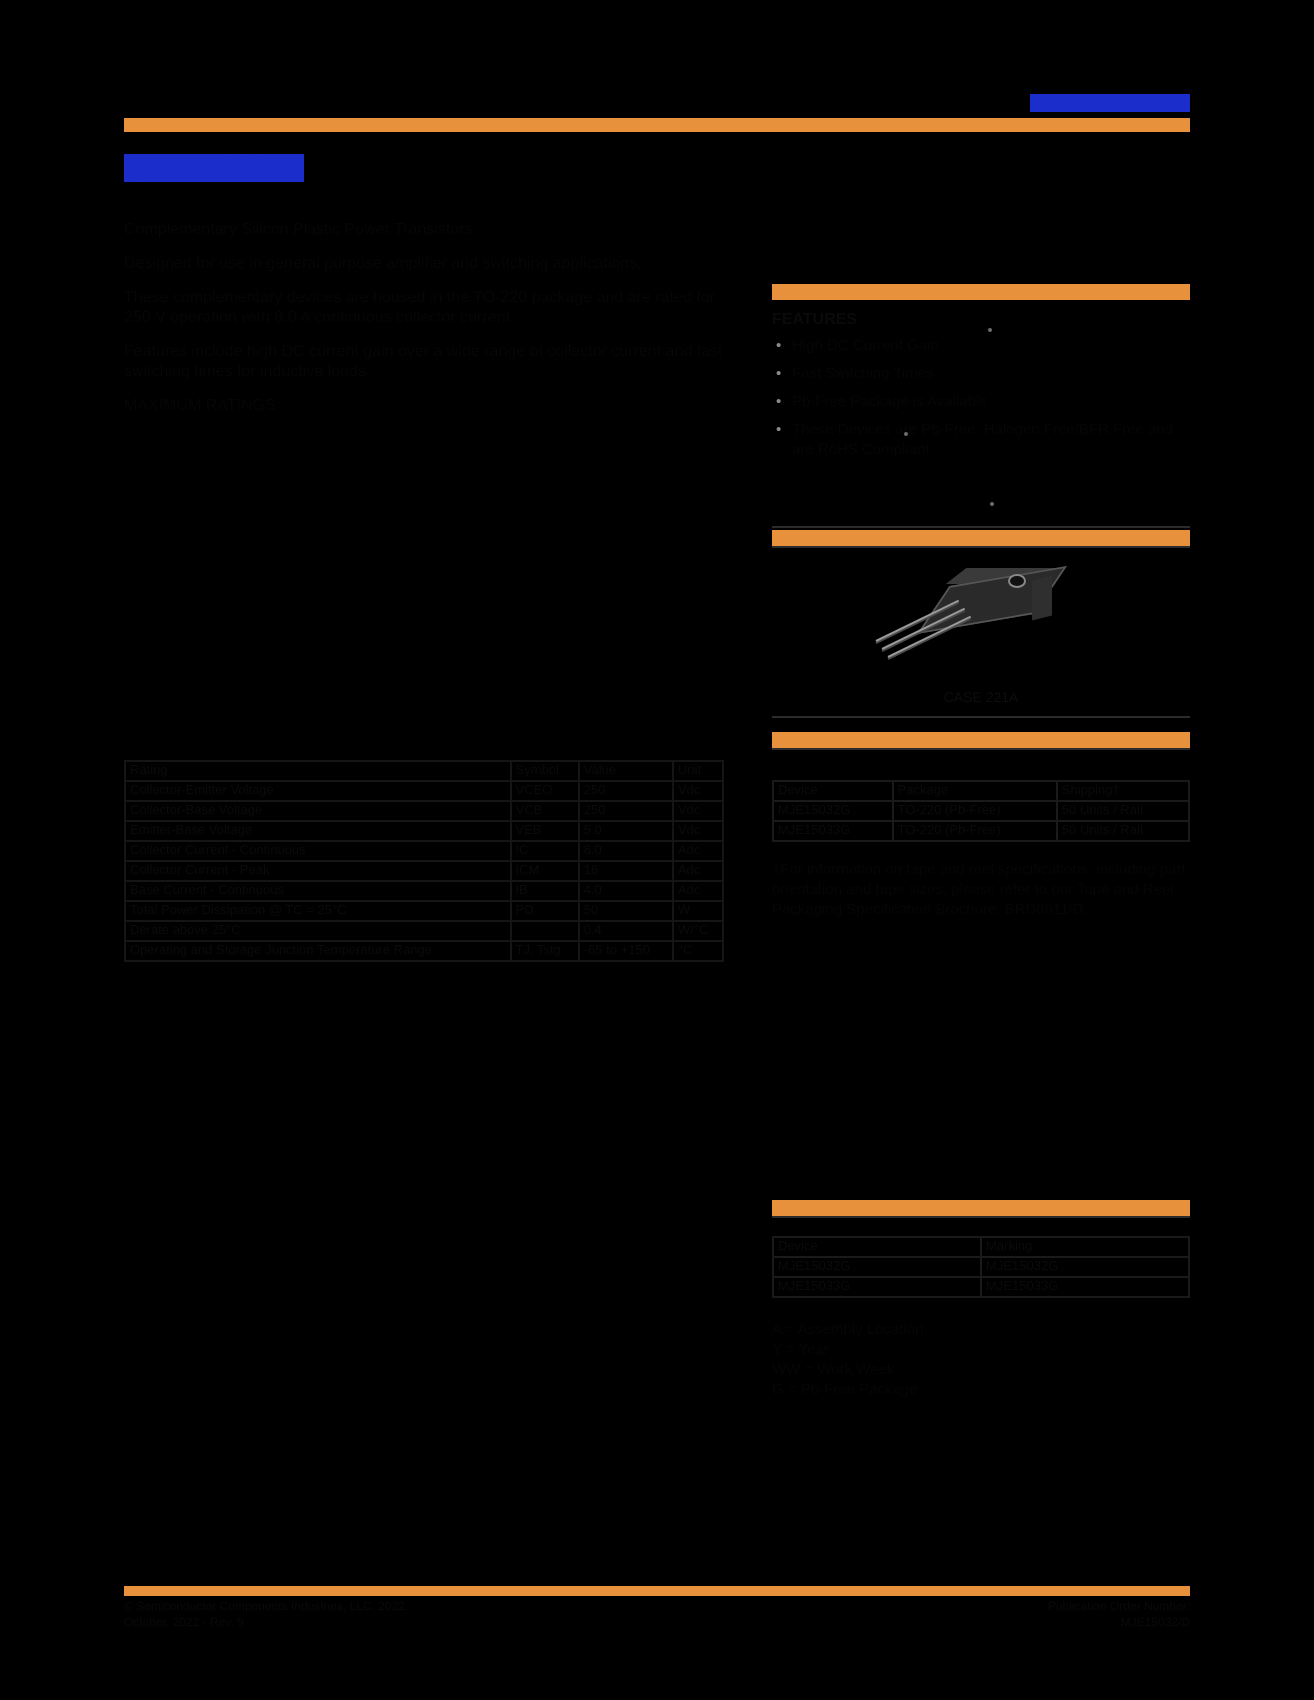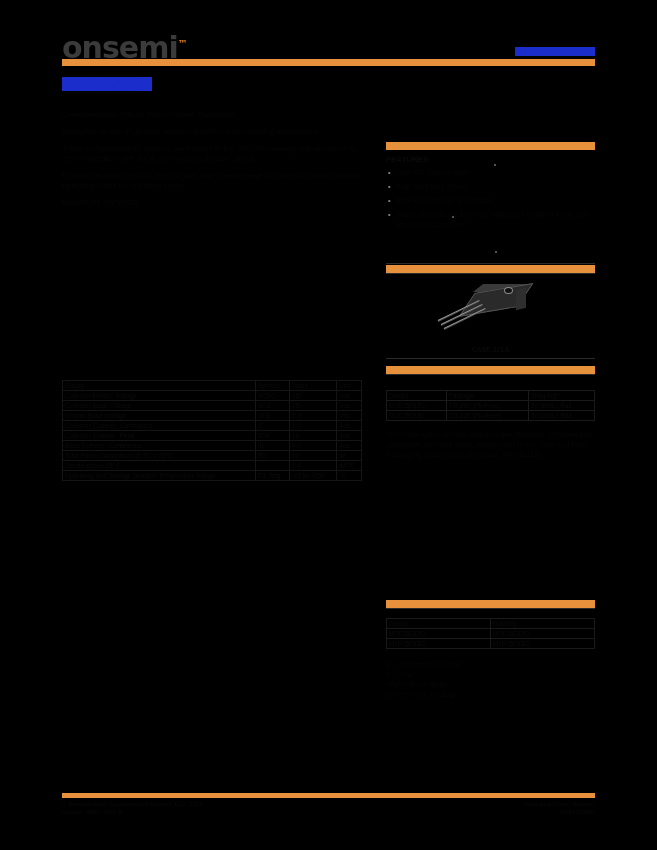--- a/index.html
+++ b/index.html
@@ -278,21 +278,20 @@
     padding: 1px 2px;
     text-align: left;
     font-weight: normal;
   }
 </style>
 </head>
 <body>
 
 <div class="page">
 
-  <div class="logo"><span>onsemi</span><span class="tm">™</span></div>
   <div class="header-link">www.current.com</div>
   <div class="header-rule"></div>
   <div class="doc-title">MJE15032G</div>
 
   <div class="body-col">
     <p>Complementary Silicon Plastic Power Transistors</p>
     <p>Designed for use in general purpose amplifier and switching applications.</p>
     <p>These complementary devices are housed in the TO-220 package and are rated for 250 V operation with 8.0 A continuous collector current.</p>
     <p>Features include high DC current gain over a wide range of collector current and fast switching times for inductive loads.</p>
     <p>MAXIMUM RATINGS</p>

